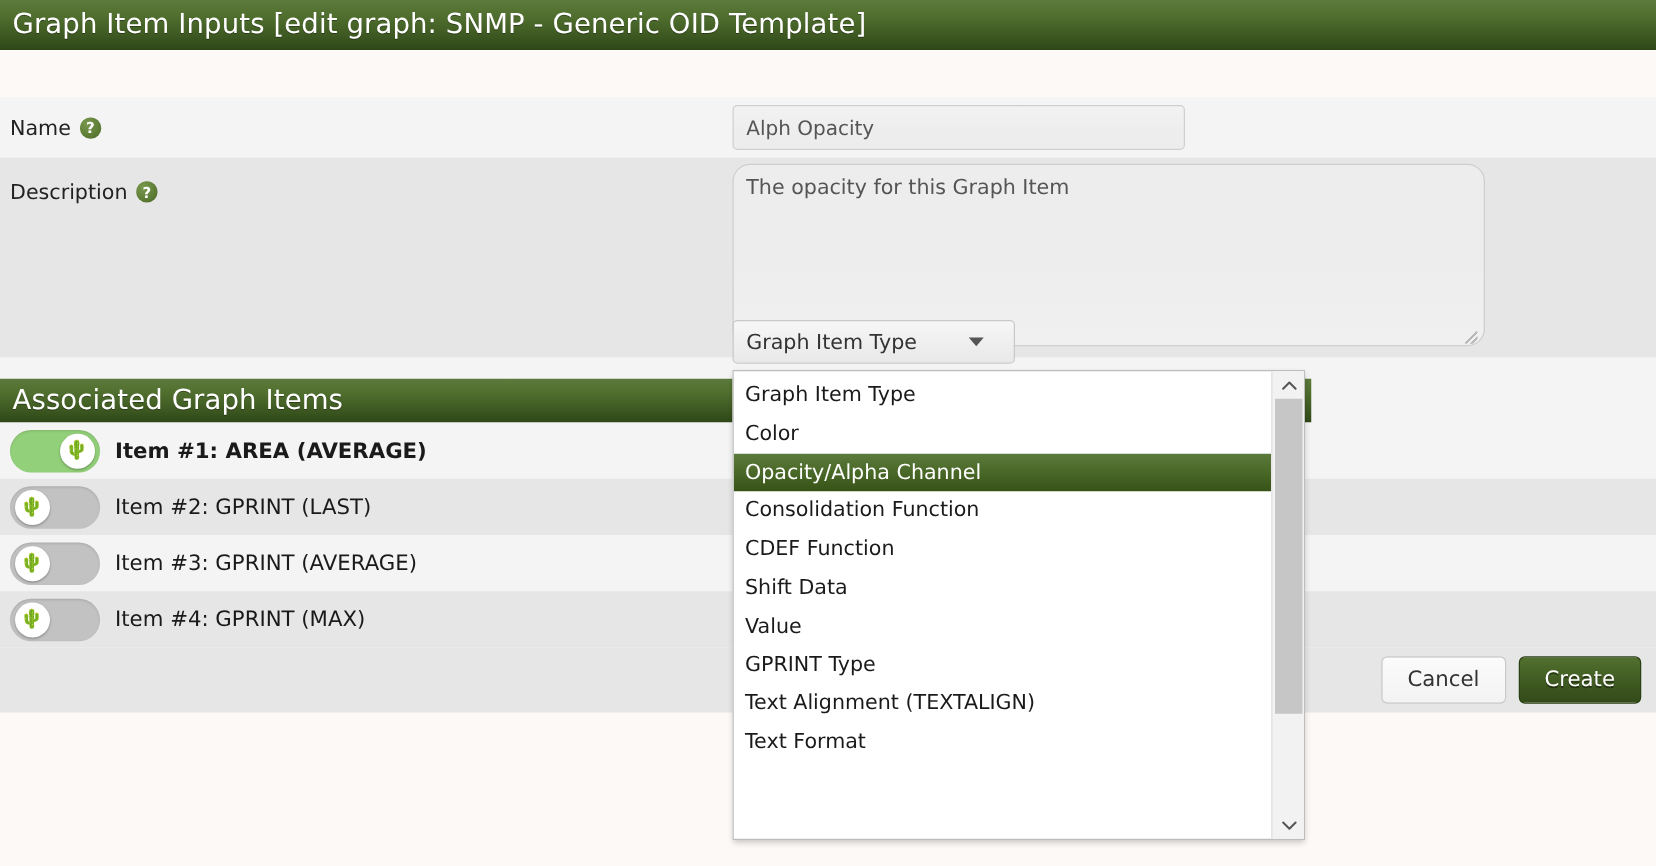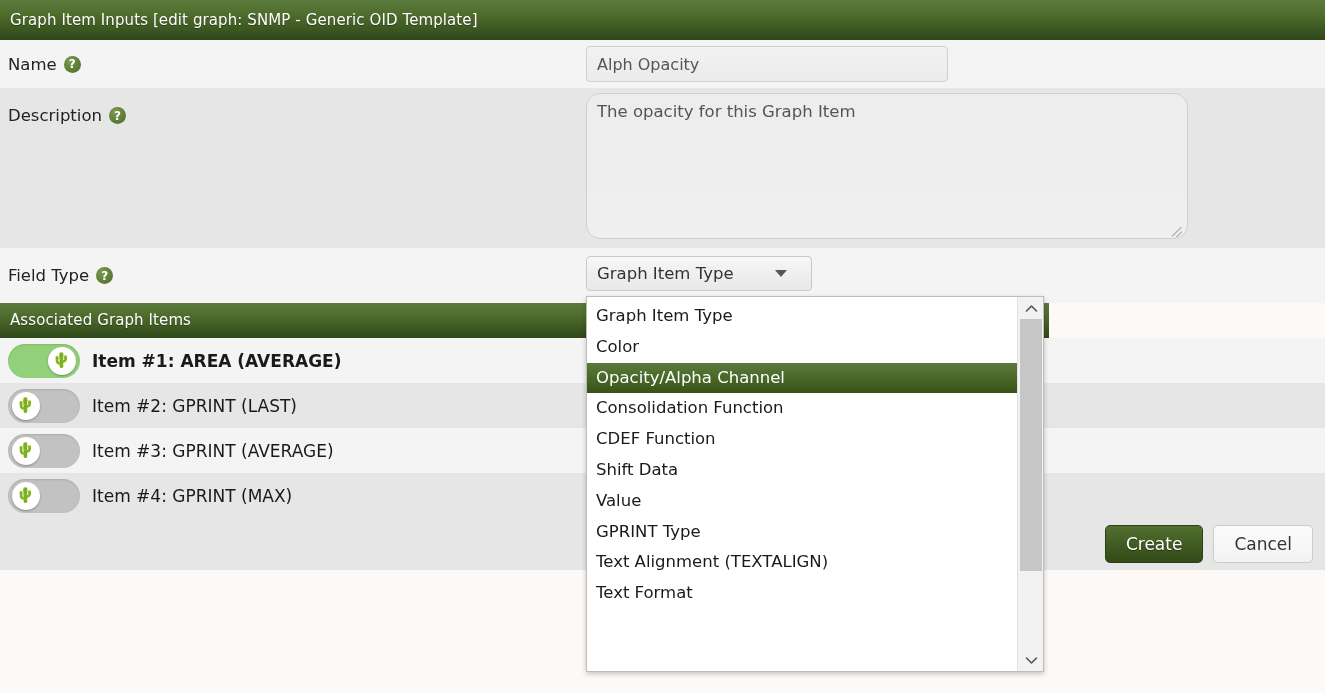--- a/index.html
+++ b/index.html
@@ -10,40 +10,40 @@
     font-family: "DejaVu Sans", "Liberation Sans", sans-serif;
     overflow: hidden;
   }
 
   .page { position: relative; width: 1325px; height: 693px; }
 
   
   .bar-green {
     background: linear-gradient(to bottom, #5c7a3c 0%, #51702f 30%, #3b5620 75%, #2f4718 100%);
     color: #ffffff;
-    font-size: 15px;
+    font-size: 22px;
     line-height: 1;
     display: flex;
     align-items: center;
     padding-left: 10px;
     letter-spacing: 0.1px;
     text-shadow: 0 1px 0 rgba(0,0,0,.35);
   }
 
   #title-bar {
     position: absolute; left: 0; top: 0; width: 1325px; height: 40px;
   }
   #assoc-bar {
     position: absolute; left: 0; top: 303px; width: 1049px; height: 35px;
   }
 
   
   .row {
     position: absolute; left: 0; width: 1325px;
-    display: flex; align-items: flex-start;
+    display: flex; align-items: flex-start; margin-top: 38px;
   }
   .row.light  { background: #f4f4f4; }
   .row.dark   { background: #e6e6e6; }
 
   #row-name  { top: 40px;  height: 48px;  align-items: center; }
   #row-desc  { top: 88px;  height: 160px; }
   #row-field { top: 248px; height: 55px;  align-items: center; }
 
   .row-label {
     width: 586px;
@@ -289,22 +289,22 @@
   </div>
 
   <div class="item-row dark" id="item-row-3">
     <div class="toggle off">
       <span class="knob">🌵</span>
     </div>
     <span class="item-label">Item #4: GPRINT (MAX)</span>
   </div>
 
   <div id="footer">
+    <div class="btn btn-cancel">Cancel</div>
     <div class="btn btn-create">Create</div>
-    <div class="btn btn-cancel">Cancel</div>
   </div>
 
   <div class="select-box">
     <span>Graph Item Type</span>
     <span class="caret"></span>
   </div>
 
   <div id="dropdown">
     <div id="dropdown-options">
         <div class="opt">Graph Item Type</div>

